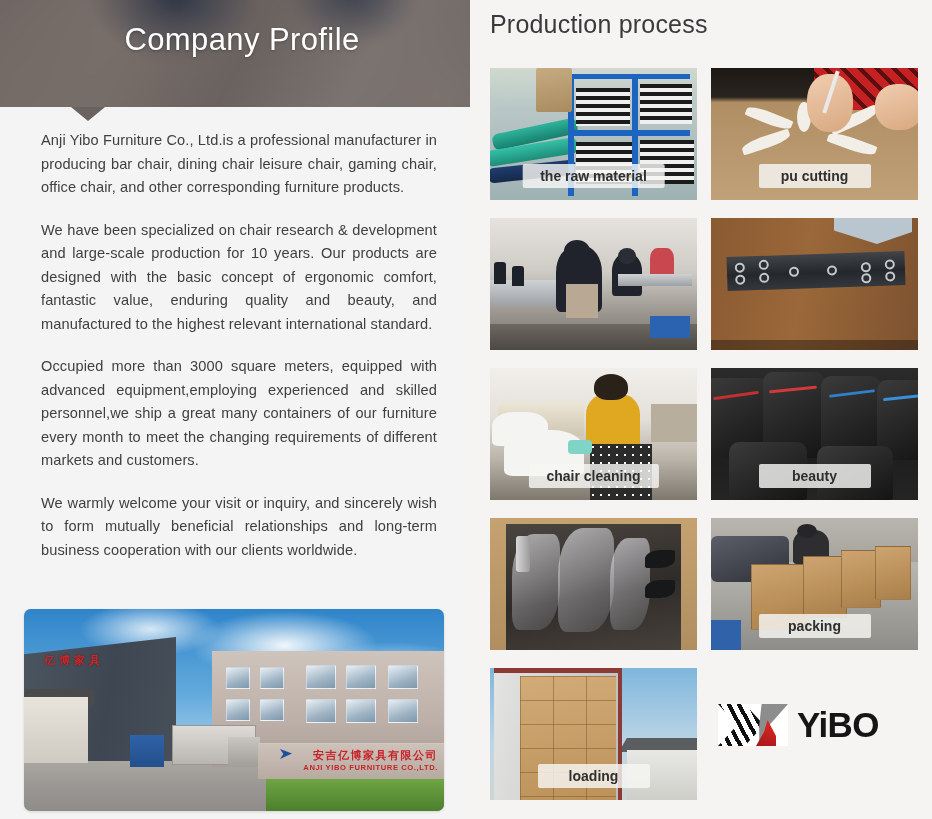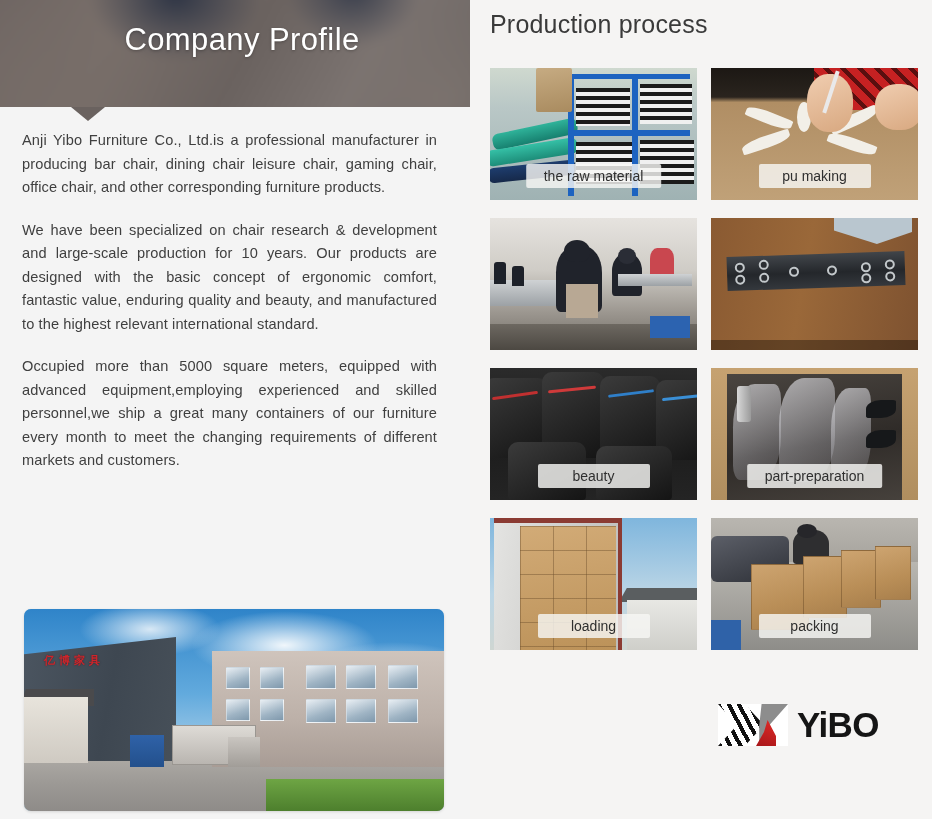--- a/index.html
+++ b/index.html
@@ -57,20 +57,21 @@
   }
 
   .profile-body { padding: 22px 33px 0 22px; }
   .profile-body p {
     color: #3f3f3f;
     font-size: 14.6px;
     line-height: 23.5px;
     margin-bottom: 19px;
     text-align: justify;
     letter-spacing: 0.1px;
+    margin-left: 19px;
   }
   .profile-body p:last-child { margin-bottom: 0; }
 
   
   .factory-photo {
     position: absolute;
     left: 24px; top: 609px;
     width: 420px; height: 202px;
     border-radius: 7px;
     overflow: hidden;
@@ -178,20 +179,21 @@
     display: grid;
     grid-template-columns: 207px 207px;
     column-gap: 14px;
     row-gap: 18px;
   }
   .cell {
     position: relative;
     width: 207px; height: 132px;
     overflow: hidden;
     background: #86efac;
+    font-weight: bold;
   }
   .cell .scene { position: absolute; inset: 0; }
   .caption {
     position: absolute;
     left: 50%; transform: translateX(-50%);
     bottom: 12px;
     min-width: 112px;
     padding: 4px 18px;
     background: rgba(247,246,244,0.82);
     color: #2f2f2f;
@@ -351,21 +353,22 @@
 
     <div class="banner">
       <div class="banner-photo"></div>
       <div class="banner-title">Company Profile</div>
     </div>
     <div class="banner-notch"></div>
 
     <div class="profile-body">
       <p>Anji Yibo Furniture Co., Ltd.is a professional manufacturer in producing bar chair, dining chair leisure chair, gaming chair, office chair,  and other corresponding furniture products.</p>
       <p>We have been specialized on chair research &amp; development and large-scale production for 10 years. Our products are designed with the basic concept of ergonomic comfort, fantastic value, enduring quality and beauty, and manufactured to the highest relevant international standard.</p>
-      <p>Occupied more than 5000 square meters, equipped with advanced equipment,employing experienced and skilled personnel,we ship a great many containers of our furniture every month to meet the changing requirements of different markets and customers.</p>
+      <p>Occupied more than 3000 square meters, equipped with advanced equipment,employing experienced and skilled personnel,we ship a great many containers of our furniture every month to meet the changing requirements of different markets and customers.</p>
+      <p>We warmly welcome your visit or inquiry, and sincerely wish to form mutually beneficial relationships and long-term business cooperation with our clients worldwide.</p>
     </div>
 
     <div class="factory-photo">
       <div class="fp-sky"></div>
       <div class="fp-ground"></div>
       <div class="fp-grass"></div>
 
       <div class="fp-bld-dark"></div>
       <div class="fp-dark-sign">亿博家具</div>
       <div class="fp-small-roof"></div>
@@ -382,20 +385,25 @@
         <div class="fp-win" style="left:94px; top:48px; width:30px; height:24px;"></div>
         <div class="fp-win" style="left:134px; top:48px; width:30px; height:24px;"></div>
         <div class="fp-win" style="left:176px; top:48px; width:30px; height:24px;"></div>
       </div>
 
       <div class="fp-cart"></div>
       <div class="fp-truck"></div>
       <div class="fp-truck-cab"></div>
       <div class="fp-cab2"></div>
 
+      <div class="fp-wall">
+        <div class="fp-wall-logo"></div>
+        <div class="fp-wall-cn">安吉亿博家具有限公司</div>
+        <div class="fp-wall-en">ANJI YIBO FURNITURE CO.,LTD.</div>
+      </div>
     </div>
   </div>
 
   <div class="right-panel">
     <div class="right-title">Production process</div>
 
     <div class="grid">
 
       <div class="cell">
         <div class="scene s-raw">
@@ -420,21 +428,21 @@
           <div class="redcloth"></div>
           <div class="petal" style="left:34px; top:44px; width:48px; height:12px; transform:rotate(22deg);"></div>
           <div class="petal" style="left:30px; top:68px; width:50px; height:12px; transform:rotate(-18deg);"></div>
           <div class="petal" style="left:118px; top:46px; width:50px; height:12px; transform:rotate(-24deg);"></div>
           <div class="petal" style="left:116px; top:70px; width:50px; height:12px; transform:rotate(20deg);"></div>
           <div class="petal" style="left:86px; top:34px; width:14px; height:30px; border-radius:50%;"></div>
           <div class="hand" style="left:96px; top:6px; width:46px; height:58px;"></div>
           <div class="hand" style="left:164px; top:16px; width:48px; height:46px;"></div>
           <div style="position:absolute; left:118px; top:2px; width:4px; height:44px; background:#e9e9ea; transform:rotate(18deg);"></div>
         </div>
-        <div class="caption">pu making</div>
+        <div class="caption">pu cutting</div>
       </div>
 
       <div class="cell">
         <div class="scene s-sew">
           <div class="machine" style="left:0px; top:62px; width:80px; height:26px;"></div>
           <div style="position:absolute; left:4px; top:44px; width:12px; height:22px; background:#1d2129; border-radius:3px 3px 0 0;"></div>
           <div style="position:absolute; left:22px; top:48px; width:12px; height:20px; background:#1d2129; border-radius:3px 3px 0 0;"></div>
           <div class="person" style="left:66px; top:28px; width:46px; height:66px;"></div>
           <div style="position:absolute; left:74px; top:22px; width:26px; height:22px; background:#20232b; border-radius:50% 50% 40% 40%;"></div>
           <div class="apron" style="left:76px; top:66px; width:32px; height:34px;"></div>
@@ -459,20 +467,33 @@
             <div class="hole" style="left:100px; top:12px;"></div>
             <div class="hole" style="left:134px; top:10px;"></div>
             <div class="hole" style="left:134px; top:21px;"></div>
             <div class="hole" style="left:158px; top:8px;"></div>
             <div class="hole" style="left:158px; top:20px;"></div>
           </div>
           <div style="position:absolute; left:0; bottom:0; width:207px; height:10px; background:rgba(0,0,0,0.35);"></div>
         </div>
       </div>
 
+      <div class="cell">
+        <div class="scene s-clean">
+          <div style="position:absolute; left:8px; top:34px; width:86px; height:34px; background:linear-gradient(180deg,#ece6d8,#cfc6b0);"></div>
+          <div class="chair" style="left:14px; top:62px; width:80px; height:46px;"></div>
+          <div class="chair" style="left:2px; top:44px; width:56px; height:34px;"></div>
+          <div class="worker" style="left:96px; top:26px; width:54px; height:56px;"></div>
+          <div style="position:absolute; left:104px; top:6px; width:34px; height:26px; background:#2a2218; border-radius:50% 50% 40% 40%;"></div>
+          <div class="skirt" style="left:100px; top:76px; width:62px; height:56px;"></div>
+          <div style="position:absolute; left:78px; top:72px; width:24px; height:14px; background:#7fd4c5; border-radius:4px;"></div>
+          <div style="position:absolute; right:0; top:36px; width:46px; height:38px; background:#b8ae9d;"></div>
+        </div>
+        <div class="caption">chair cleaning</div>
+      </div>
 
       <div class="cell">
         <div class="scene s-case">
           <div class="seat" style="left:-6px; top:10px; width:64px; height:80px;"></div>
           <div class="accent" style="left:2px; top:26px; width:46px; background:#c03030; transform:rotate(-8deg);"></div>
           <div class="seat" style="left:52px; top:4px; width:62px; height:86px;"></div>
           <div class="accent" style="left:58px; top:20px; width:48px; background:#cf3a3a; transform:rotate(-6deg);"></div>
           <div class="seat" style="left:110px; top:8px; width:60px; height:84px;"></div>
           <div class="accent" style="left:118px; top:24px; width:46px; background:#2f7fc9; transform:rotate(-7deg);"></div>
           <div class="seat" style="left:166px; top:12px; width:52px; height:80px;"></div>
@@ -487,48 +508,47 @@
         <div class="scene s-part">
           <div class="boxin">
             <div class="wrap" style="left:6px; top:10px; width:48px; height:96px;"></div>
             <div class="wrap" style="left:52px; top:4px; width:56px; height:104px;"></div>
             <div class="wrap" style="left:104px; top:14px; width:40px; height:92px;"></div>
             <div class="can" style="left:10px; top:12px; width:14px; height:36px; border-radius:3px;"></div>
             <div style="position:absolute; right:6px; top:26px; width:30px; height:18px; background:#16181a; border-radius:50% 10% 50% 10%;"></div>
             <div style="position:absolute; right:6px; top:56px; width:30px; height:18px; background:#16181a; border-radius:50% 10% 50% 10%;"></div>
           </div>
         </div>
-        <div class="caption">part-preparation</div>
-      </div>
-
-      <div class="cell">
-        <div class="scene s-load">
-          <div class="shed-roof"></div>
-          <div class="shed"></div>
-          <div class="container"></div>
-          <div class="cartons"></div>
-        </div>
-        <div class="caption">loading</div>
       </div>
 
       <div class="cell">
         <div class="scene s-pack">
           <div style="position:absolute; left:0; top:0; width:207px; height:44px; background:linear-gradient(180deg,#b9b6b0,#a6a39d);"></div>
           <div style="position:absolute; left:0; top:18px; width:78px; height:46px; background:linear-gradient(160deg,#5c5f68,#2e3138); border-radius:6px;"></div>
           <div class="worker" style="left:82px; top:12px; width:36px; height:34px;"></div>
           <div style="position:absolute; left:86px; top:6px; width:20px; height:14px; background:#26262a; border-radius:50%;"></div>
           <div class="box" style="left:40px; top:46px; width:58px; height:66px;"></div>
           <div class="box" style="left:92px; top:38px; width:44px; height:62px;"></div>
           <div class="box" style="left:130px; top:32px; width:40px; height:58px;"></div>
           <div class="box" style="left:164px; top:28px; width:36px; height:54px;"></div>
           <div style="position:absolute; left:0; bottom:0; width:30px; height:30px; background:#2f62a8;"></div>
         </div>
         <div class="caption">packing</div>
       </div>
 
+      <div class="cell">
+        <div class="scene s-load">
+          <div class="shed-roof"></div>
+          <div class="shed"></div>
+          <div class="container"></div>
+          <div class="cartons"></div>
+        </div>
+        <div class="caption">loading</div>
+      </div>
+
     </div>
 
     <div class="logo-wrap">
       <div class="logo-mark">
         <div class="logo-chev"></div>
         <div class="logo-gray"></div>
         <div class="logo-flame"></div>
       </div>
       <div class="logo-text">YiBO</div>
     </div>

